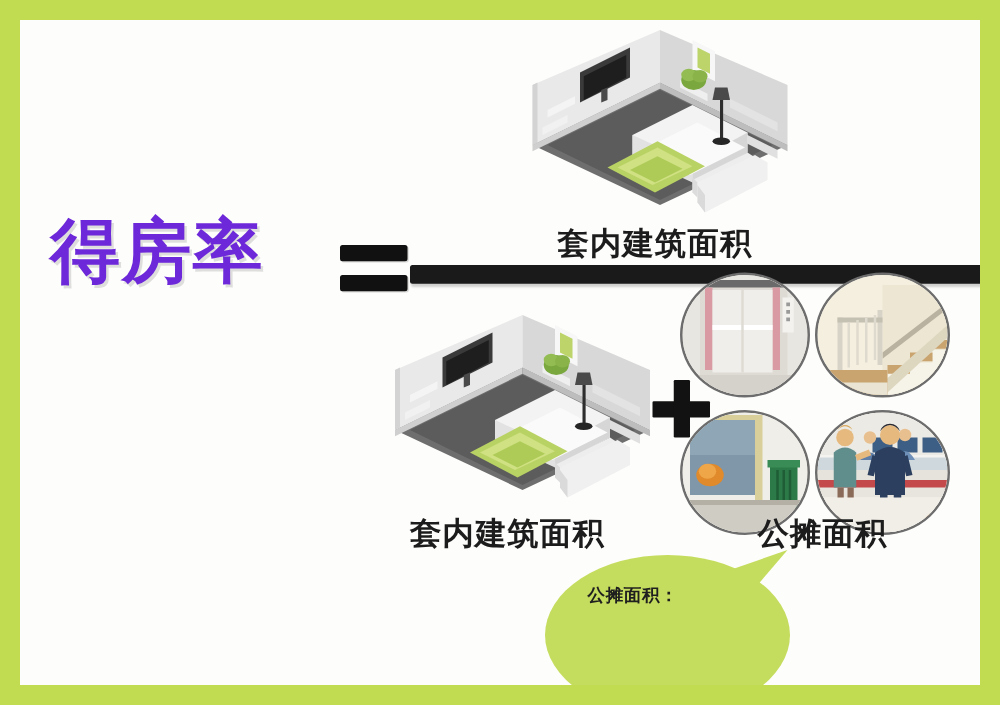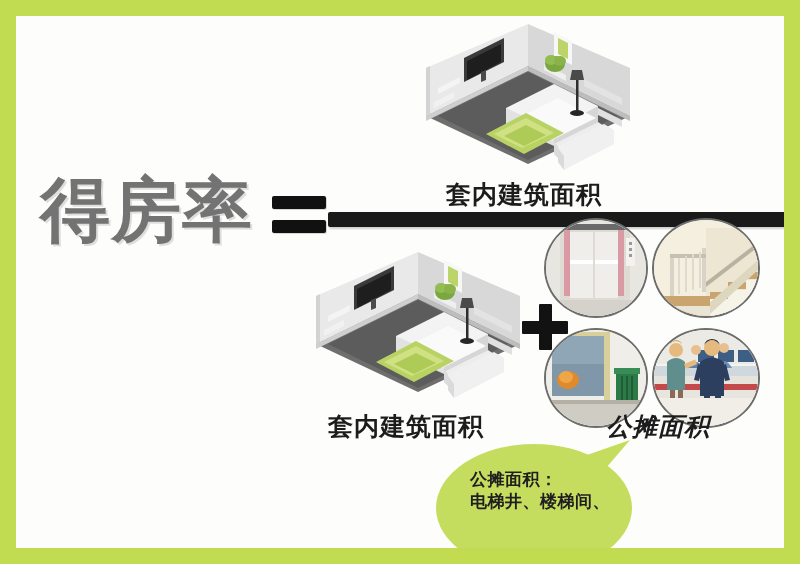--- a/index.html
+++ b/index.html
@@ -20,24 +20,24 @@
     position: absolute;
     left: 16px; top: 16px;
     width: 768px; height: 532px;
     background: #fdfdfb;
     overflow: hidden;
   }
   
   .title-term {
     position: absolute;
     left: 24px; top: 148px;
-    font-size: 70px;
+    font-size: 56px;
     font-weight: 700;
     letter-spacing: 1px;
-    color: #737373;
+    color: #6d28d9;
     font-family: "DejaVu Sans", "Liberation Sans", sans-serif;
     text-shadow: 2px 2px 0 rgba(0,0,0,0.12);
     white-space: nowrap;
   }
   .equals {
     position: absolute;
     left: 256px; top: 176px;
     width: 54px; height: 52px;
   }
   .equals .bar {
@@ -80,21 +80,20 @@
   }
   .denom-label-right {
     position: absolute;
     left: 590px; top: 394px;
     font-size: 25px;
     font-weight: 700;
     color: #1c1c1c;
     letter-spacing: 1px;
     font-family: "DejaVu Sans", "Liberation Sans", sans-serif;
     white-space: nowrap;
-    font-style: italic;
   }
   .plus-sign {
     position: absolute;
     left: 506px; top: 288px;
     width: 46px; height: 46px;
   }
   .plus-sign .h {
     position: absolute; left: 0; top: 17px;
     width: 46px; height: 13px; background: #121212; border-radius: 1px;
   }
@@ -122,21 +121,21 @@
     position: absolute;
     left: 418px; top: 420px;
     width: 222px; height: 138px;
   }
   .callout .bubble-svg { position:absolute; left:0; top:0; }
   .callout-text {
     position: absolute;
     left: 36px; top: 32px;
     width: 180px;
     color: #1f1f1f;
-    font-size: 17px;
+    font-size: 14px;
     font-weight: 700;
     line-height: 1.32;
     letter-spacing: 0.5px;
     font-family: "DejaVu Sans", "Liberation Sans", sans-serif;
   }
   .callout-text div { white-space: nowrap; }
 </style>
 </head>
 <body>
 
@@ -364,18 +363,17 @@
     <div class="denom-label-left">套内建筑面积</div>
     <div class="denom-label-right">公摊面积</div>
 
     <div class="callout">
       <svg class="bubble-svg" width="222" height="138" viewBox="0 0 222 138">
         <ellipse cx="100" cy="72" rx="98" ry="64" fill="#c5dd5e"></ellipse>
         <polygon points="150,20 196,4 160,46" fill="#c5dd5e"></polygon>
       </svg>
       <div class="callout-text">
         <div>公摊面积：</div>
-        <div>电梯井、楼梯间、</div>
       </div>
     </div>
 
   </div>
 </div>
 
 </body></html>

